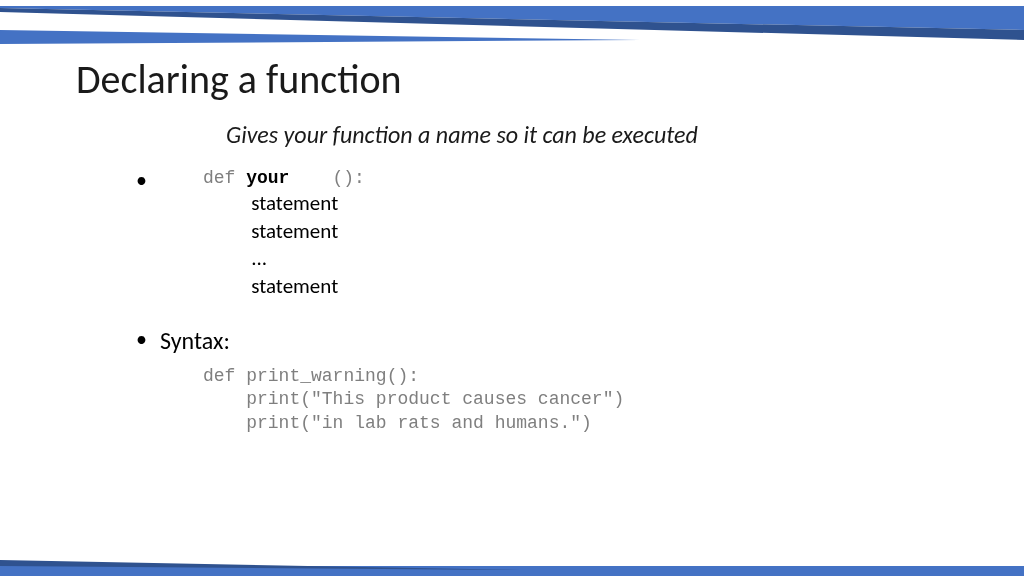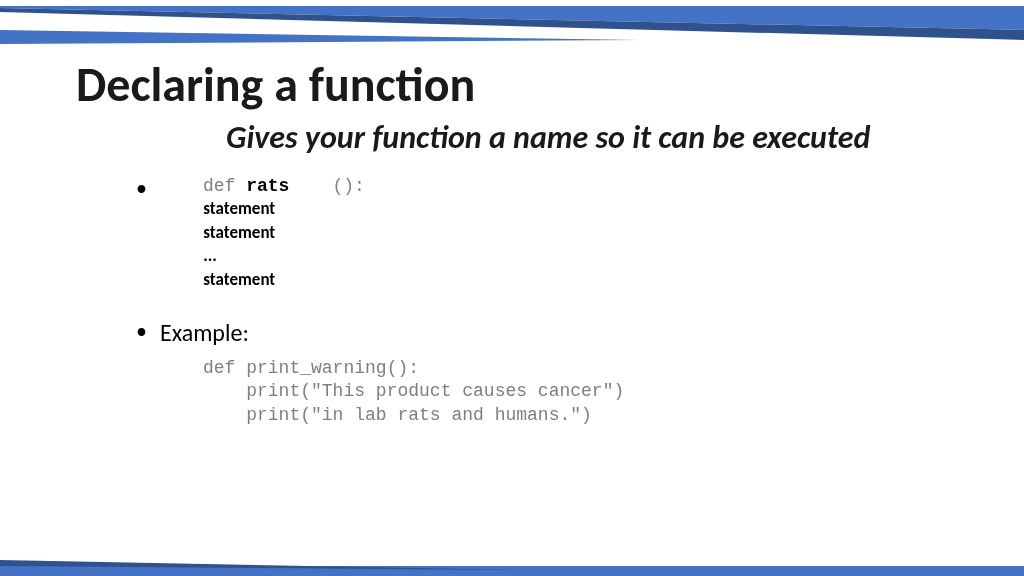--- a/index.html
+++ b/index.html
@@ -9,72 +9,72 @@
     font-family: "Segoe UI", "Calibri", Arial, sans-serif;
     position: relative; overflow: hidden;
   }
   .top-band { position: absolute; top: 0; left: 0; width: 1024px; height: 48px; pointer-events: none; }
   .top-band svg { display:block; }
   .bottom-band { position: absolute; left:0; bottom:0; width:1024px; height:16px; pointer-events:none; }
   .bottom-band svg { display:block; }
 
   .content { position:absolute; top:55px; left:76px; right:60px; }
   .title {
-    font-size: 48px; font-weight: 700; color: #1a1a1a;
-    letter-spacing: 0px; margin-bottom: 4px;
+    font-size: 40px; font-weight: 400; color: #1a1a1a;
+    letter-spacing: 0px; margin-bottom: 16px;
   }
   .subtitle {
-    font-size: 32px; font-style: italic; color: #1a1a1a;
-    margin-left: 150px; margin-bottom: 18px; font-weight: 700;
+    font-size: 24px; font-style: italic; color: #1a1a1a;
+    margin-left: 150px; margin-bottom: 18px; font-weight: 400;
   }
   ul.main { list-style: none; margin-left: 84px; }
   ul.main > li { position: relative; margin-bottom: 26px; }
   ul.main > li::before {
     content: "•"; position:absolute; left:-24px; top:0;
     font-size: 22px; color:#000;
   }
   .bullet-label { font-size: 24px; color:#000; }
 
   pre.code {
     font-family: "Courier New", Courier, monospace;
     font-size: 18px; line-height: 1.3;
     margin-top: 10px; margin-left: 0; white-space: pre;
     color:#000;
   }
   pre.code .dim  { color:#7f7f7f;margin-left:43px; }
-  pre.code .bold { font-weight: bold; font-family: "Calibri", "Segoe UI", Arial, sans-serif; font-size:17px; }
+  pre.code .bold { font-weight: normal; font-family: "Calibri", "Segoe UI", Arial, sans-serif; font-size:21px;margin-left:48px; }
   pre.code .bname { font-weight: bold; font-family: "Courier New", monospace; }
 </style>
 </head>
 <body>
 
 <div class="top-band">
   <svg width="1024" height="48" viewBox="0 0 1024 48">
     <polygon points="0,4 1024,4 1024,30 0,8" fill="#4472C4"></polygon>
     <polygon points="0,8 1024,30 1024,40 0,12" fill="#2F528F"></polygon>
     <polygon points="0,30 640,40 0,44" fill="#4472C4"></polygon>
     <polygon points="0,4 1024,4 1024,6 0,6" fill="#ffffff"></polygon>
   </svg>
 </div>
 
 <div class="content">
   <h1 class="title">Declaring a function</h1>
   <div class="subtitle">Gives your function a name so it can be executed</div>
 
   <ul class="main">
     <li>
-      <pre class="code"><span class="dim">def </span><span class="bname">rats</span><span class="dim">():</span>
+      <pre class="code"><span class="dim">def </span><span class="bname">your</span><span class="dim">():</span>
 <span>    </span><span class="bold">statement</span>
 <span>    </span><span class="bold">statement</span>
 <span>    </span><span class="bold">...</span>
 <span>    </span><span class="bold">statement</span></pre>
     </li>
 
     <li>
-      <div class="bullet-label">Example:</div>
+      <div class="bullet-label">Syntax:</div>
       <pre class="code"><span class="dim">def print_warning():</span>
 <span class="dim">    print("This product causes cancer")</span>
 <span class="dim">    print("in lab rats and humans.")</span></pre>
     </li>
   </ul>
 </div>
 
 <div class="bottom-band">
   <svg width="1024" height="16" viewBox="0 0 1024 16">
     <rect x="0" y="6" width="1024" height="10" fill="#4472C4"></rect>

